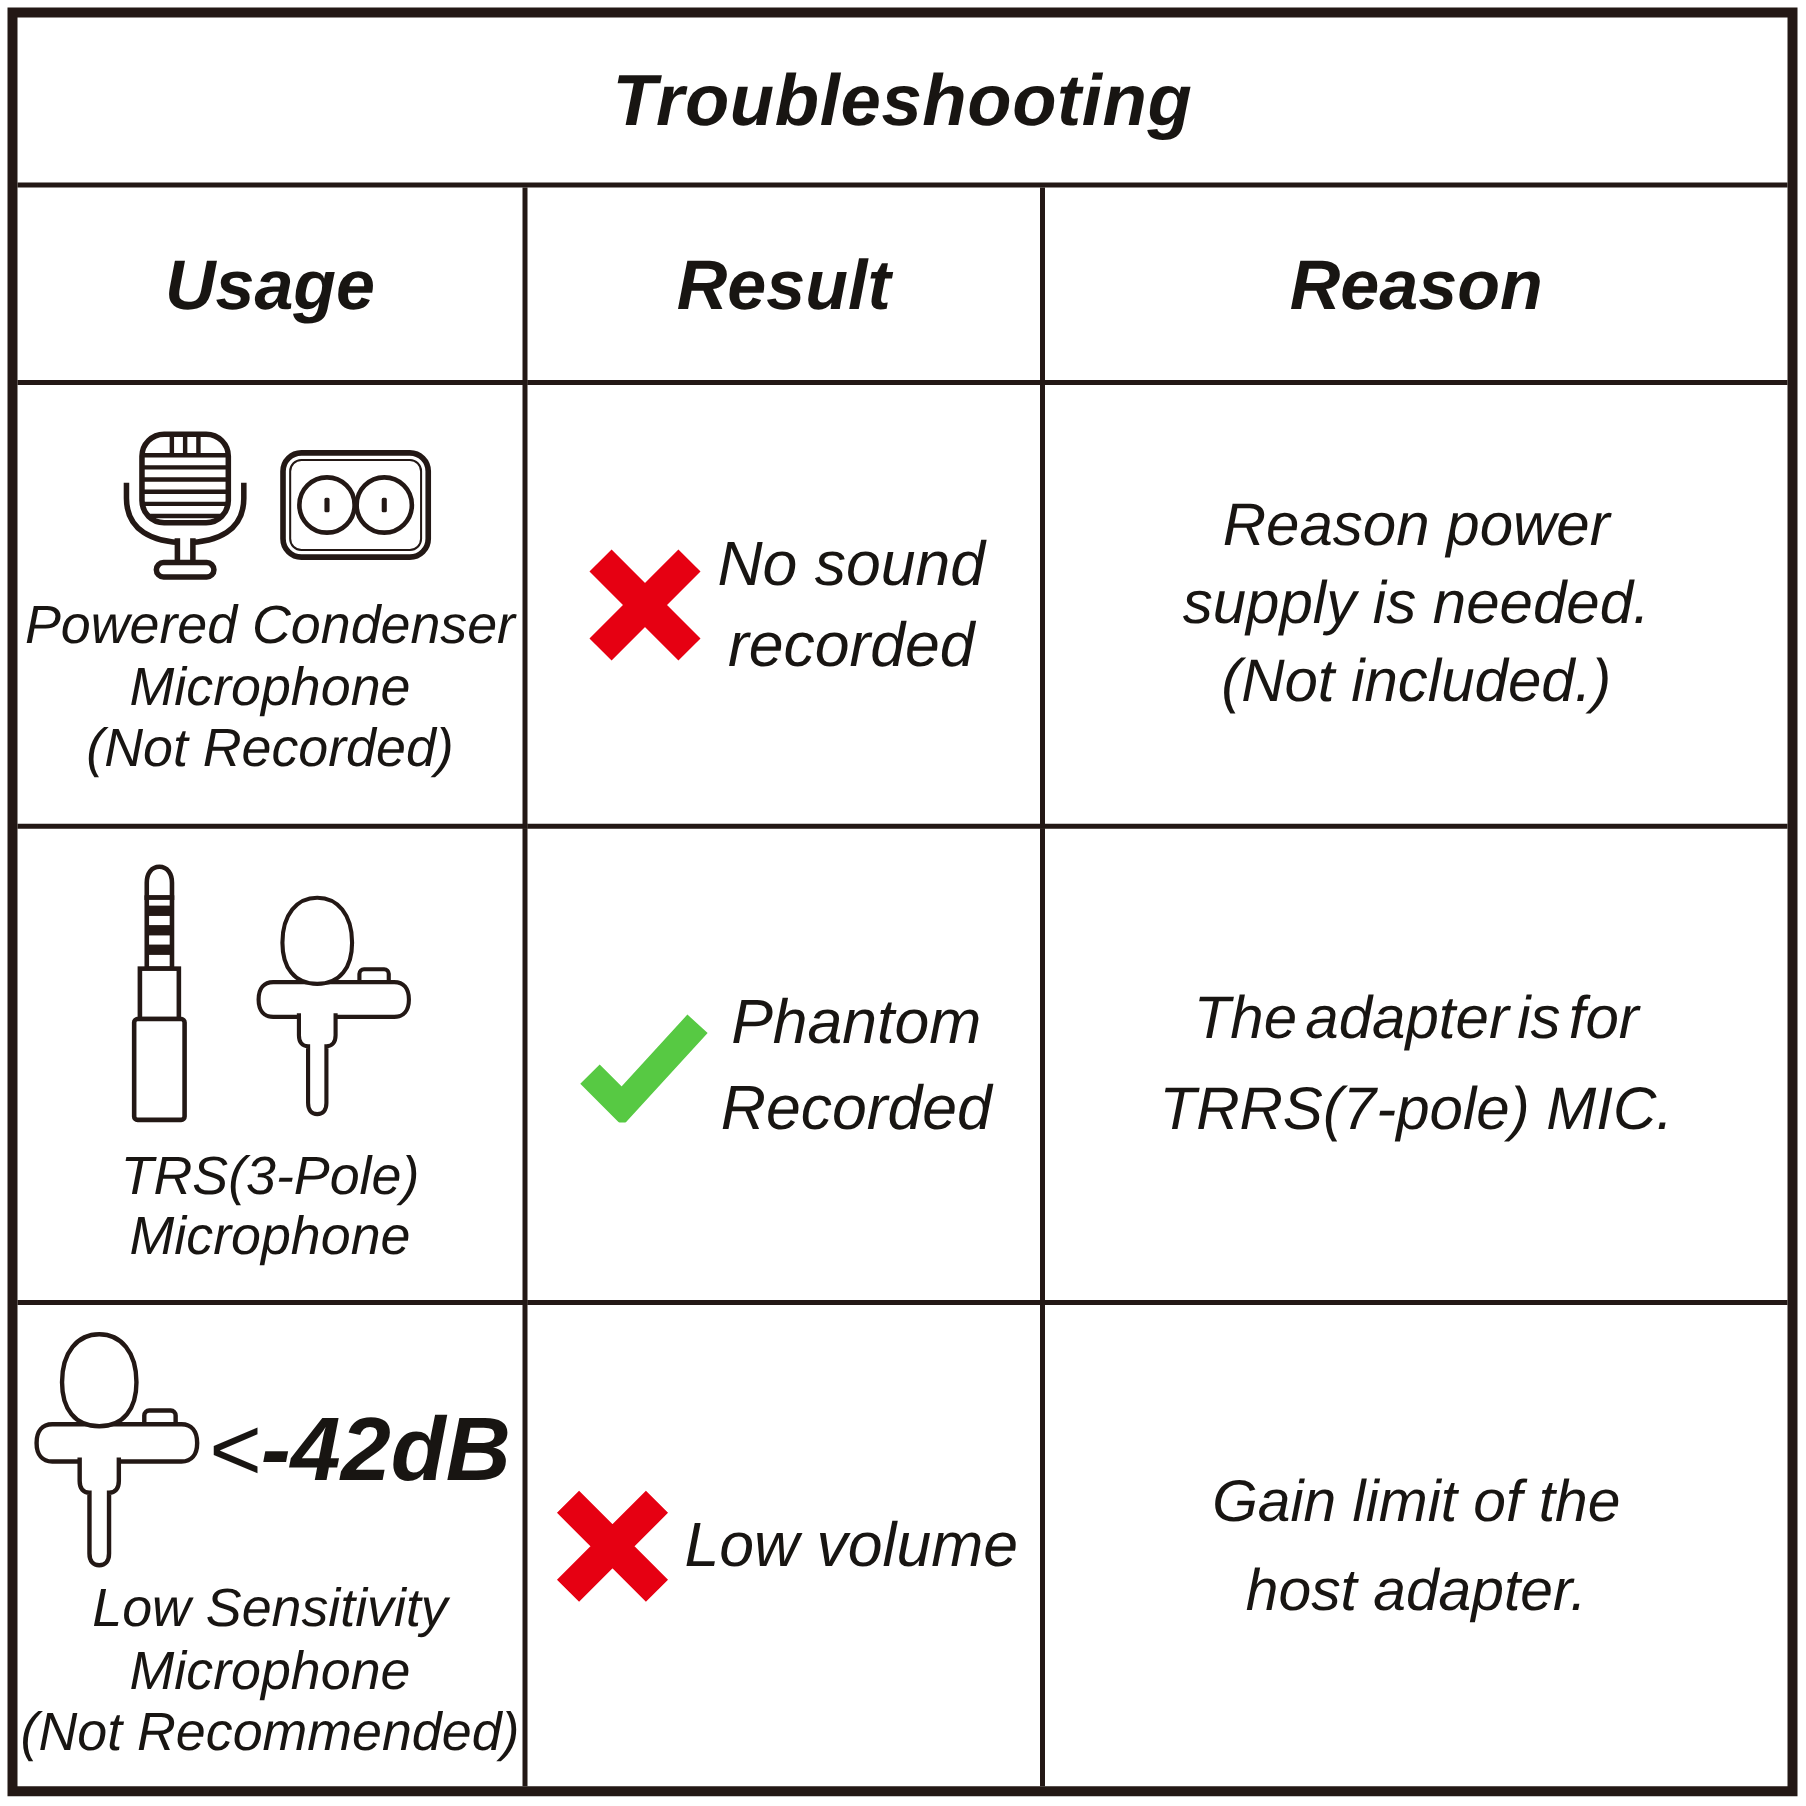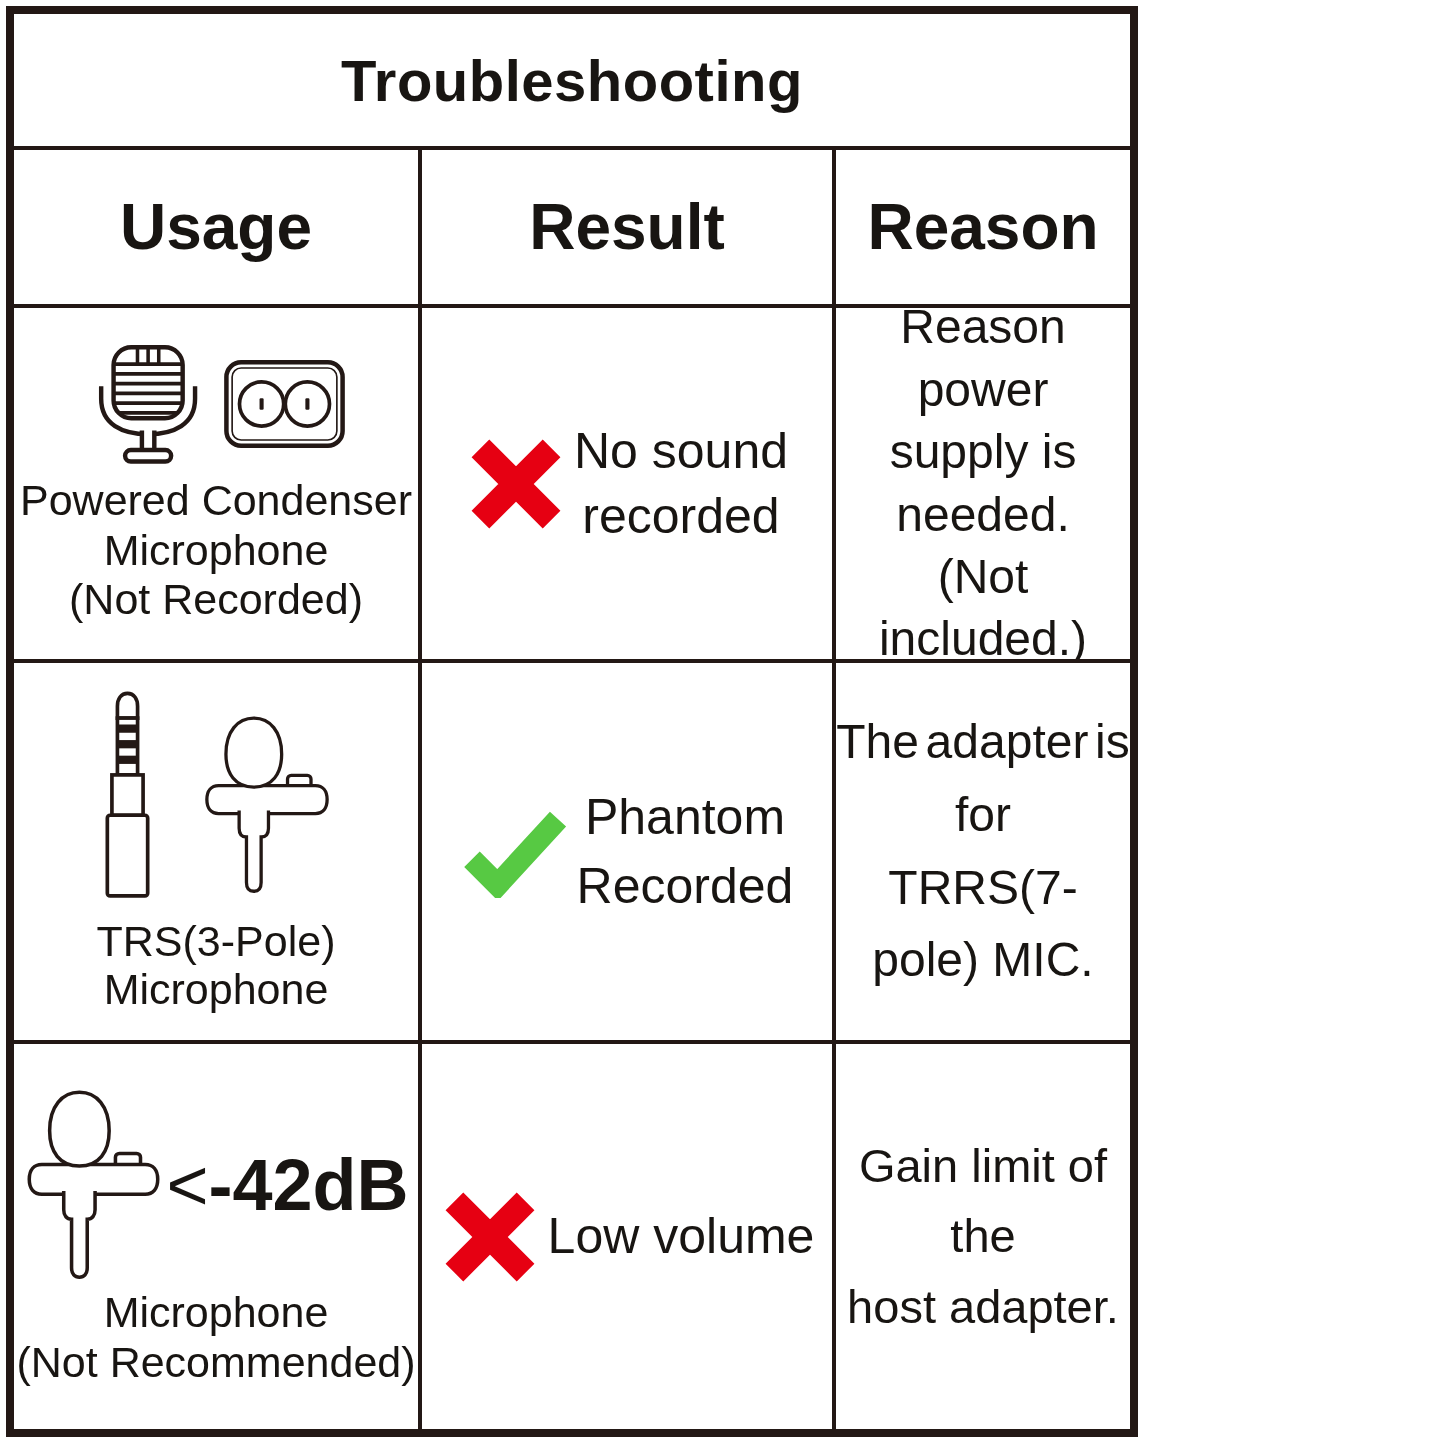--- a/index.html
+++ b/index.html
@@ -7,36 +7,37 @@
   body {
     background: #ffffff;
     font-family: "Liberation Sans", sans-serif;
     color: #181512;
     position: relative;
     overflow: hidden;
   }
   .tbl {
     position: absolute;
     left: 6px; top: 6px;
-    width: 1132px; height: 1431px;
+    width: 1432px; height: 1431px;
     border: 8px solid #231815;
     display: grid;
     grid-template-columns: 408px 414px 1fr;
     grid-template-rows: 136px 158px 355px 381px 1fr;
     background: #fff;
+    font-style: italic;
   }
   .cell {
     display: flex; flex-direction: column;
     align-items: center; justify-content: center;
     overflow: hidden;
   }
   .bR { border-right: 4px solid #231815; }
   .bB { border-bottom: 4px solid #231815; }
   .title-cell { grid-column: 1 / 4; font-size: 58px; font-weight: 700; letter-spacing: 0.5px; }
-  .head { font-size: 64px; font-weight: 700; }
+  .head { font-size: 56px; font-weight: 700; }
 
   .icons { display: flex; align-items: center; justify-content: center; }
   .r1-icons { gap: 12px; margin-bottom: 10px; }
   .r2-icons { gap: 46px; align-items: flex-end; margin-bottom: 16px; }
   .r2-icons .lav { margin-bottom: 6px; }
   .r3-icons { align-items: flex-start; margin-bottom: 6px; }
 
   .label { text-align: center; font-size: 43px; line-height: 1.15; }
   .label span { display: block; }
   .r2-label { line-height: 1.1; }
@@ -184,20 +185,21 @@
     <div class="icons r3-icons">
       <svg width="141" height="196" viewBox="0 0 180 250">
         <rect x="118" y="86" width="32" height="18" rx="5" fill="#fff" stroke="#231815" stroke-width="4.5"></rect>
         <path d="M24,100 H156 C166,100 172,107 172,119 C172,131 166,138 156,138 H24 C14,138 8,131 8,119 C8,107 14,100 24,100 Z" fill="#fff" stroke="#231815" stroke-width="4.5"></path>
         <path d="M72,8 C94,8 110,26 110,57 C110,84 97,102 72,102 C47,102 34,84 34,57 C34,26 50,8 72,8 Z" fill="#fff" stroke="#231815" stroke-width="4.5"></path>
         <path d="M52,134 L52,158 C52,166 56,170 62,170 L62,232 C62,240 66,244 72,244 C78,244 82,240 82,232 L82,170 C88,170 92,166 92,158 L92,134" fill="#fff" stroke="#231815" stroke-width="4.5"></path>
       </svg>
       <span class="annotation"><span class="lt">&lt;</span><span class="val">-42dB</span></span>
     </div>
     <div class="label">
+      <span>Low Sensitivity</span>
       <span>Microphone</span>
       <span>(Not Recommended)</span>
     </div>
   </div>
 
   <div class="cell bR">
     <div class="result-inner">
       <svg width="100" height="100" viewBox="0 0 104 104">
         <path d="M15,15 L89,89 M89,15 L15,89" stroke="#e60012" stroke-width="26" fill="none"></path>
       </svg>

